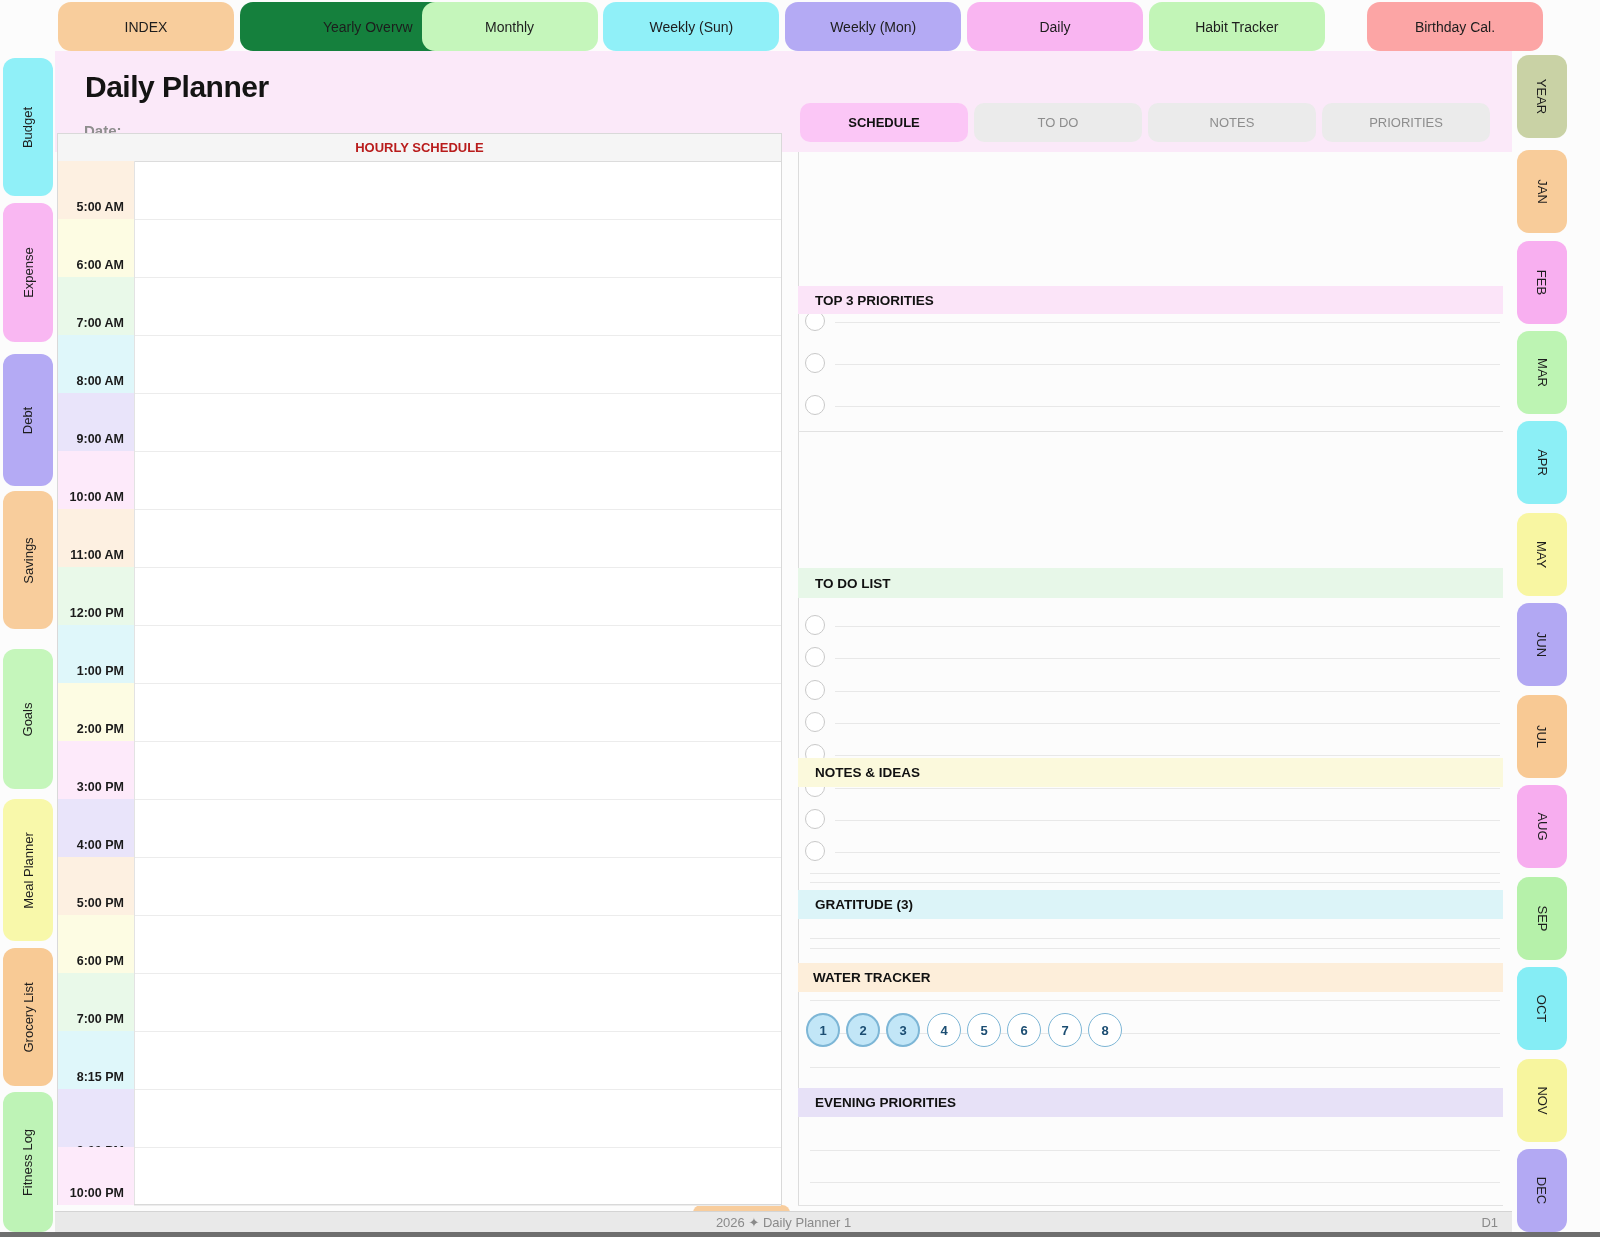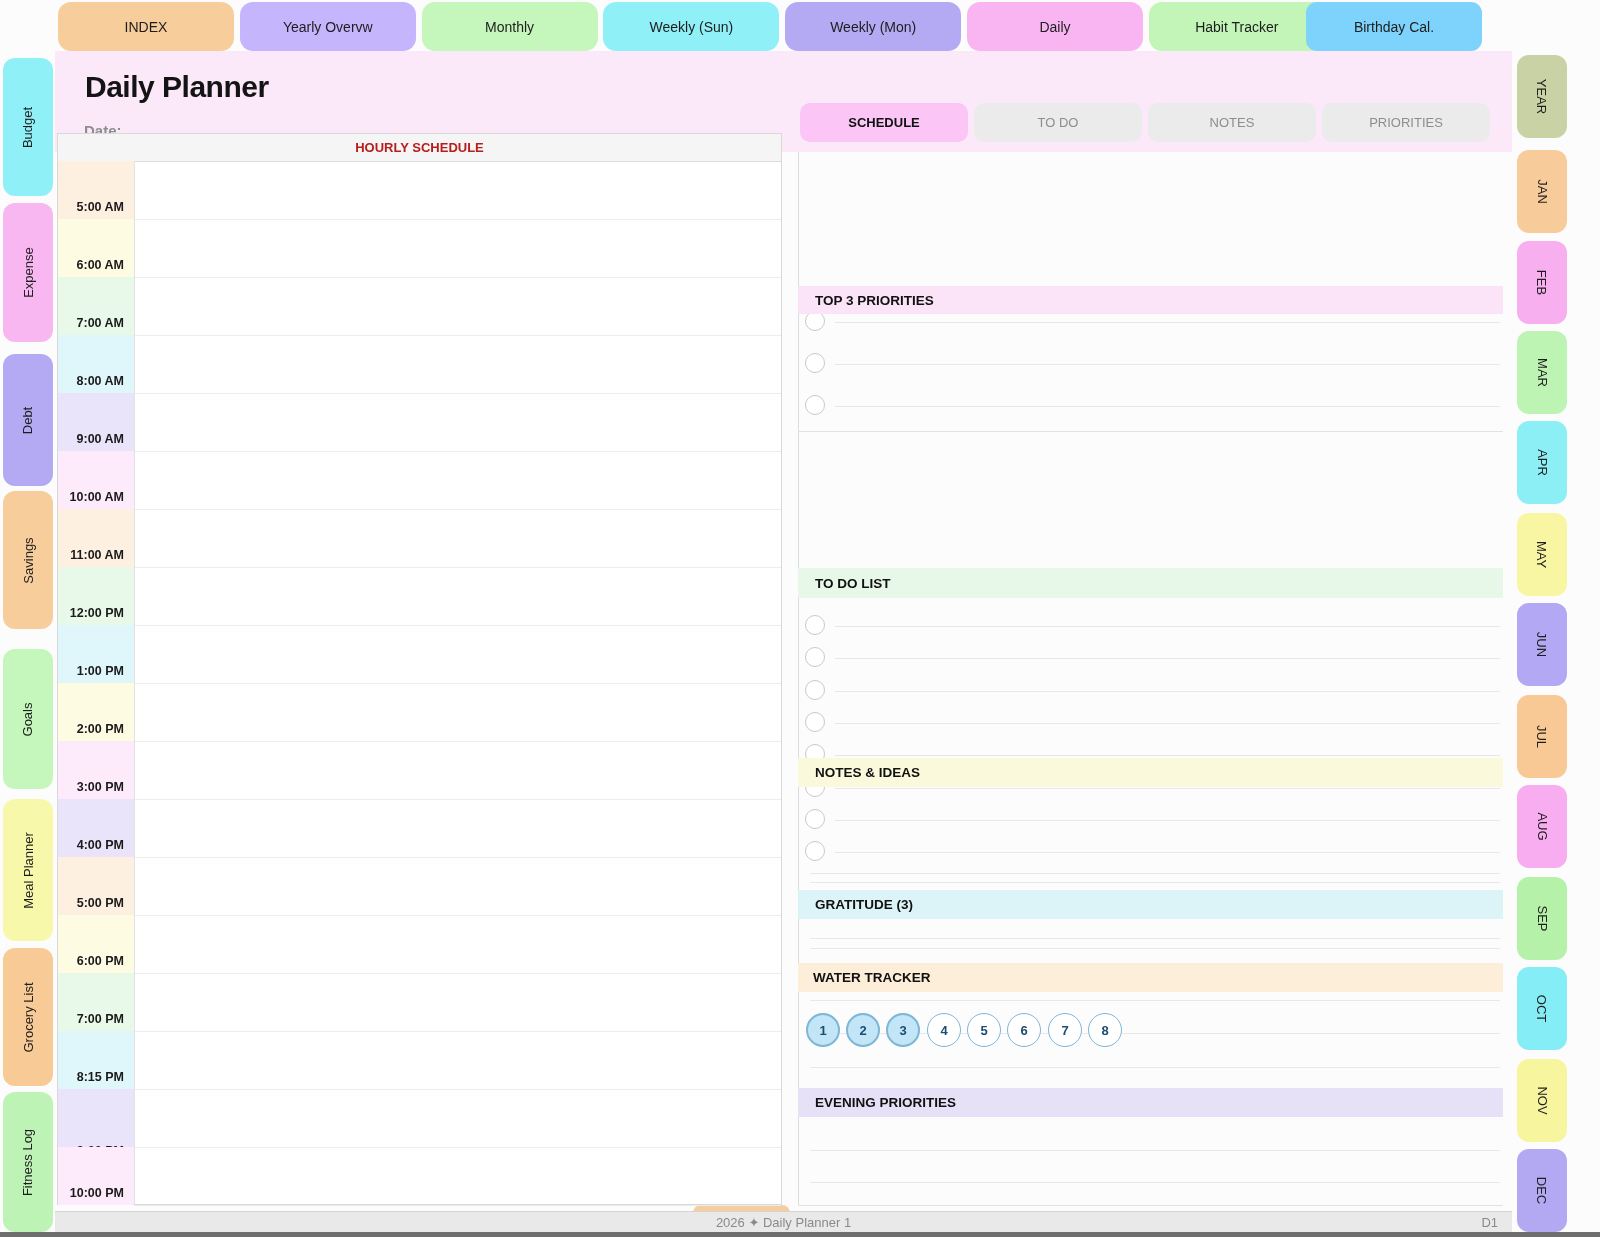--- a/index.html
+++ b/index.html
@@ -67,27 +67,27 @@
 <body>
 
 <div class="screen">
 
   <div class="page-header"></div>
   <div class="page-title">Daily Planner</div>
   <div class="date-label">Date:</div>
 
   <div id="topTabs">
       <div class="top-tab" style="left: 58px; background: rgb(248, 205, 156);">INDEX</div>
-      <div class="top-tab" style="left: 239.8px; background: #c4b5fd;">Yearly Overvw</div>
+      <div class="top-tab" style="left: 239.8px; background: #15803d; padding-left: 40px;">Yearly Overvw</div>
       <div class="top-tab" style="left: 421.6px; background: rgb(197, 246, 187);">Monthly</div>
       <div class="top-tab" style="left: 603.4px; background: rgb(144, 240, 248);">Weekly (Sun)</div>
       <div class="top-tab" style="left: 785.2px; background: rgb(180, 170, 244);">Weekly (Mon)</div>
       <div class="top-tab" style="left: 967px; background: rgb(249, 181, 241);">Daily</div>
       <div class="top-tab" style="left: 1148.8px; background: rgb(194, 245, 183);">Habit Tracker</div>
-      <div class="top-tab" style="left: 1306px; background: #7dd3fc; border-radius: 11px;">Birthday Cal.</div>
+      <div class="top-tab" style="left: 1367px; background: #fca5a5;">Birthday Cal.</div>
     </div>
   <div id="leftTabs">
       <div class="side-tab rot-ccw" style="left: 3px; top: 58px; height: 138px; background: rgb(144, 240, 248);">
         <span>Budget</span>
       </div>
       <div class="side-tab rot-ccw" style="left: 3px; top: 203px; height: 139px; background: rgb(249, 183, 242);">
         <span>Expense</span>
       </div>
       <div class="side-tab rot-ccw" style="left: 3px; top: 354px; height: 132px; background: rgb(180, 170, 244);">
         <span>Debt</span>

